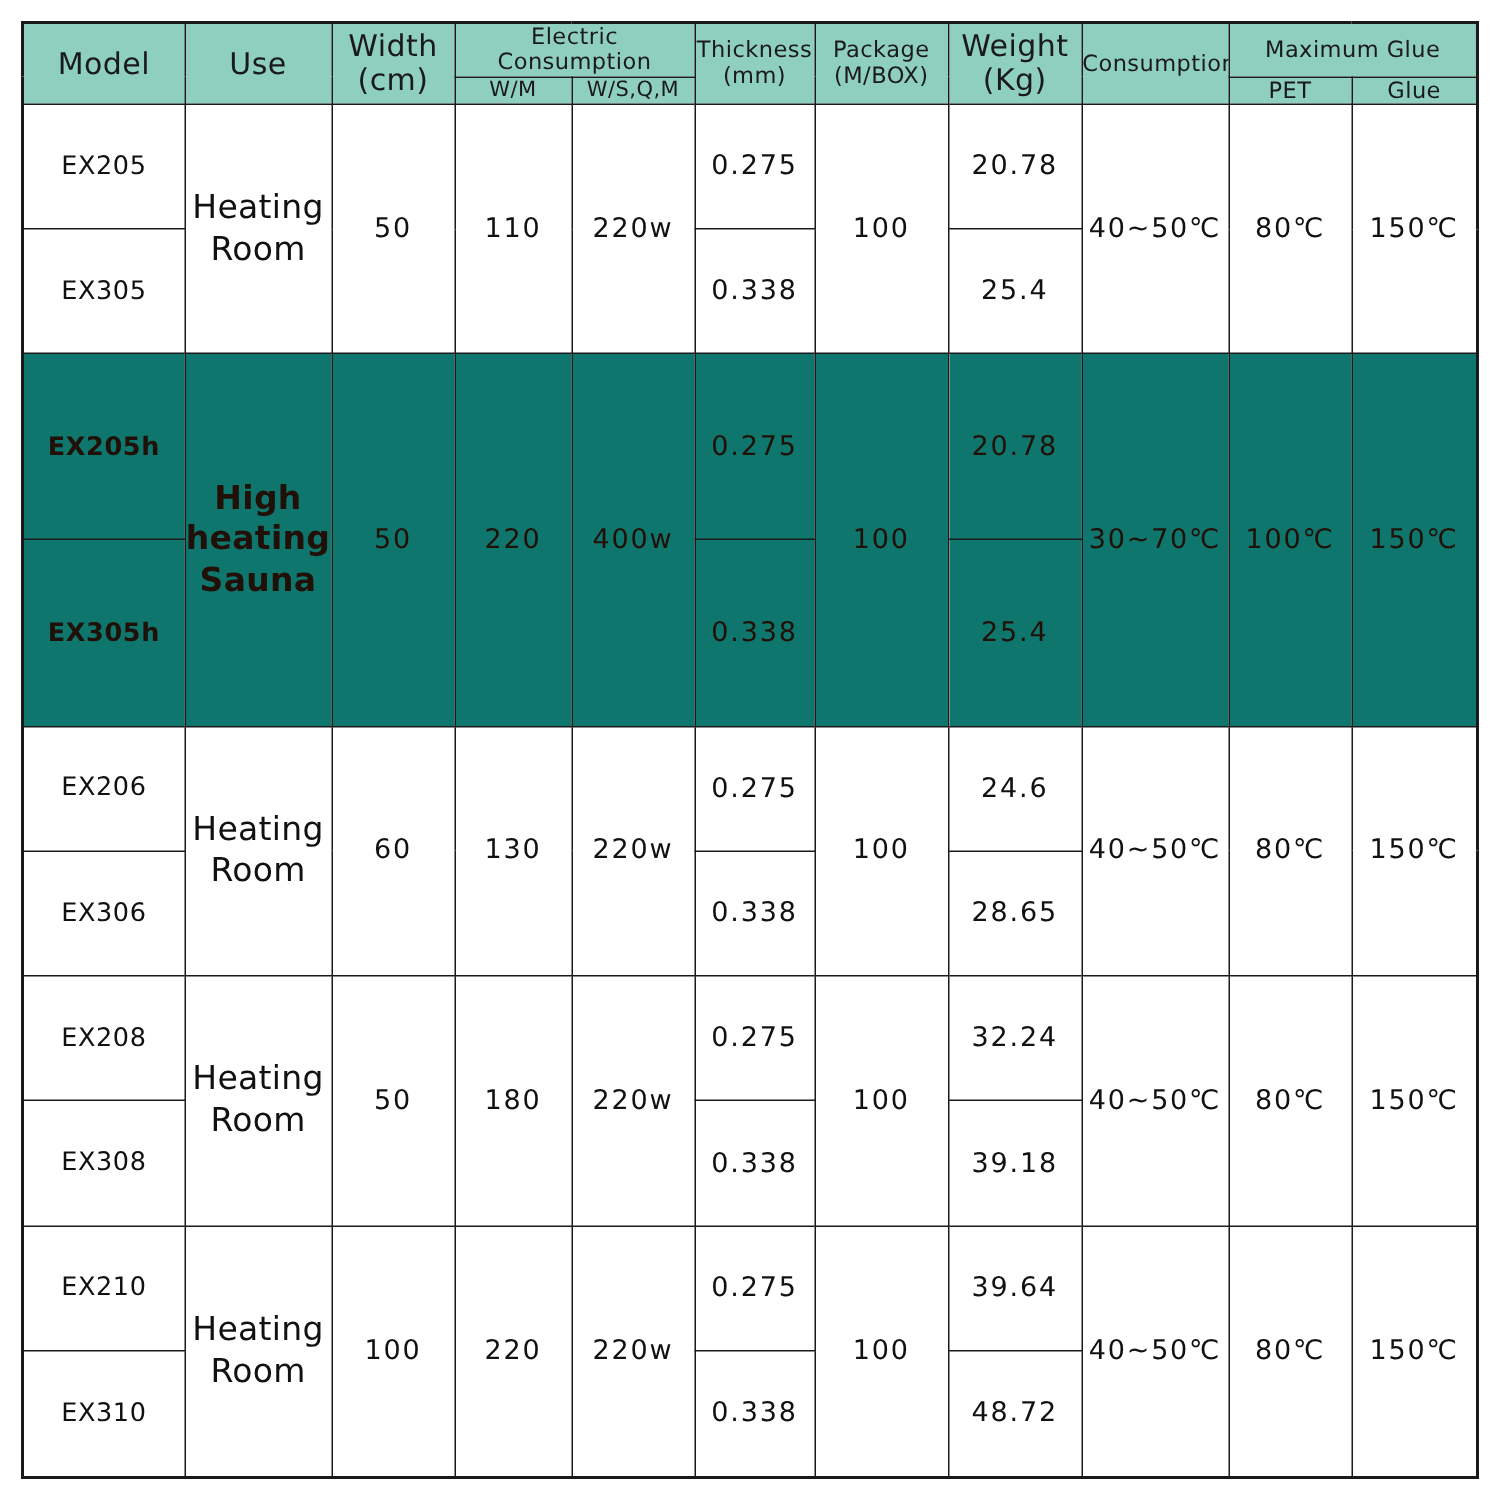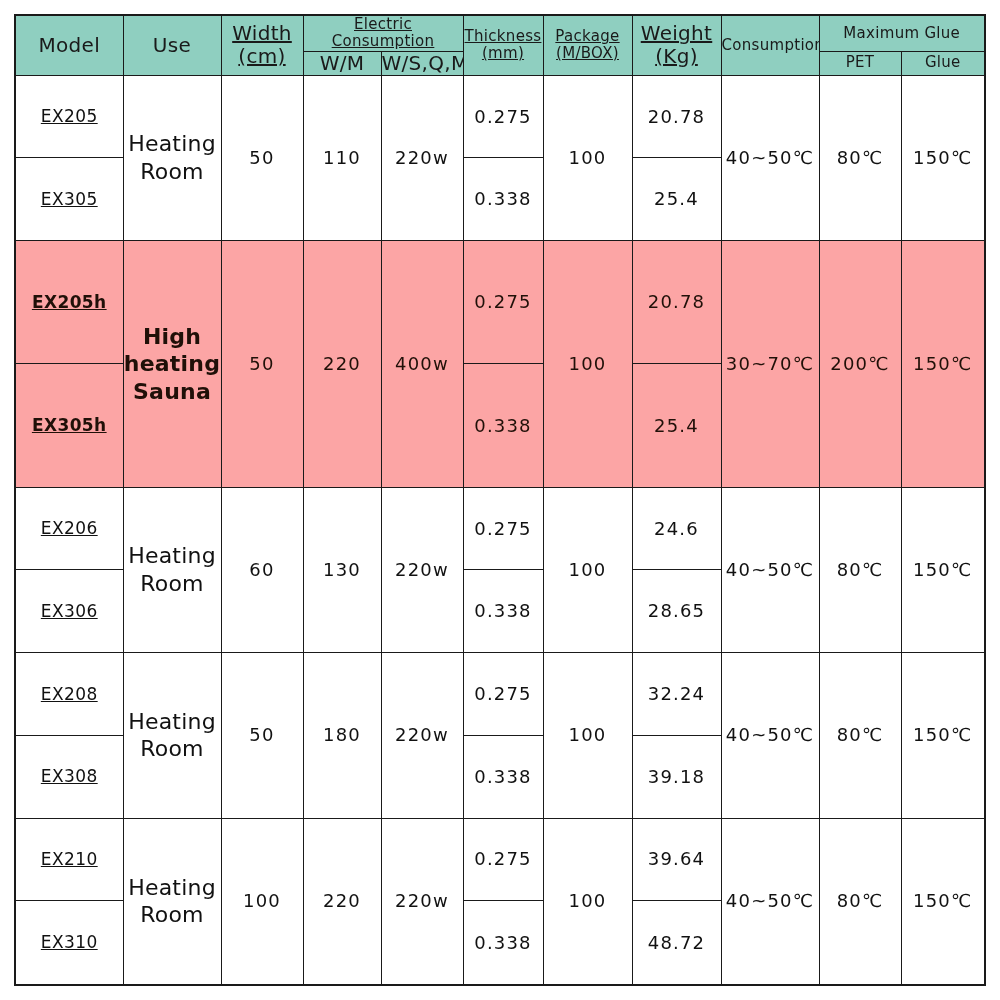--- a/index.html
+++ b/index.html
@@ -40,47 +40,46 @@
     background: #8fcfc0;
     font-size: 20px;
     letter-spacing: 0.3px;
     line-height: 1.15;
     color: #1a1a1a;
   }
   thead th.small {
     font-size: 15px;
   }
   thead th.tiny {
-    font-size: 20px;
+    font-size: 14px;
   }
   tbody td {
     background: #ffffff;
     font-size: 18px;
     letter-spacing: 1.2px;
     line-height: 1.2;
   }
   tbody td.label {
     letter-spacing: 0.4px;
     font-size: 17px;
-    text-decoration: underline;
   }
   tbody td.use {
     font-size: 22px;
     letter-spacing: 0.2px;
     line-height: 1.25;
   }
   tbody tr.highlight td {
-    background: #fca5a5;
+    background: #0f766e;
     color: #201008;
   }
   tbody tr.highlight td.use,
   tbody tr.highlight td.label {
     font-weight: bold;
   }
-  .hdr-two span { display: block; text-decoration: underline; }
+  .hdr-two span { display: block; }
 </style>
 </head>
 <body>
 
 <div id="sheet">
   <table class="spec">
     <colgroup>
       <col style="width:108px">
       <col style="width:98px">
       <col style="width:82px">
@@ -157,21 +156,21 @@
           <span>High heating</span>
           <span>Sauna</span>
         </td>
         <td rowspan="2">50</td>
         <td rowspan="2">220</td>
         <td rowspan="2">400w</td>
         <td>0.275</td>
         <td rowspan="2">100</td>
         <td>20.78</td>
         <td rowspan="2">30~70℃</td>
-        <td rowspan="2">200℃</td>
+        <td rowspan="2">100℃</td>
         <td rowspan="2">150℃</td>
       </tr>
       <tr class="highlight">
         <td class="label">EX305h</td>
         <td>0.338</td>
         <td>25.4</td>
       </tr>
 
       <tr>
         <td class="label">EX206</td>

